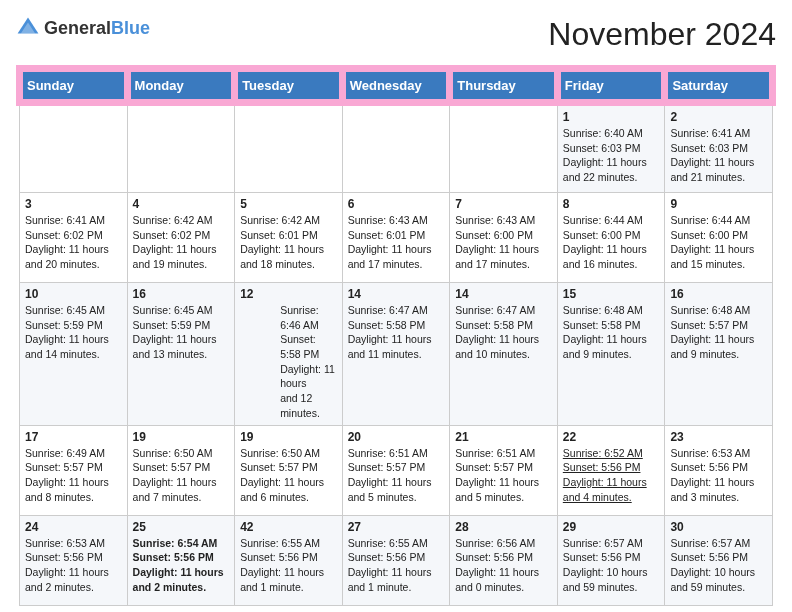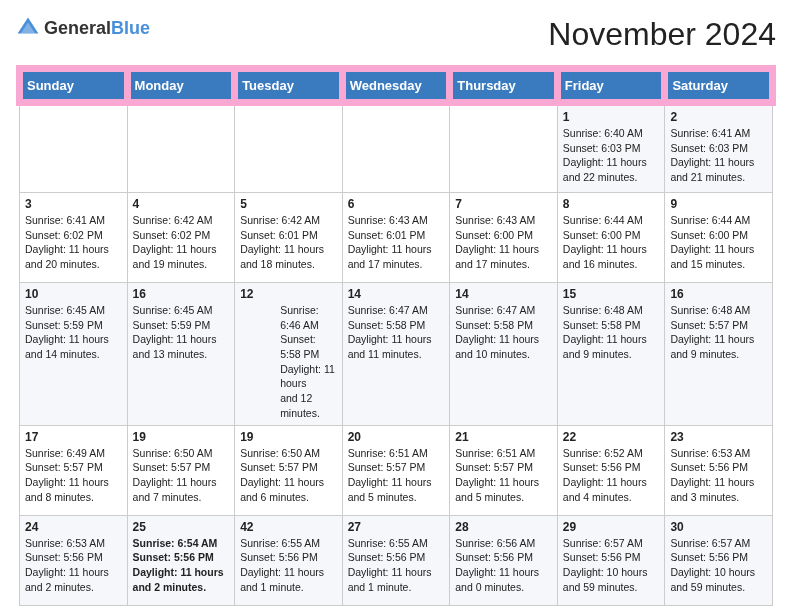--- a/index.html
+++ b/index.html
@@ -266,21 +266,21 @@
         </td>
         <td>
           <span class="day-num">21</span>
           <div class="day-info" style="white-space: pre-line;">Sunrise: 6:51 AM
 Sunset: 5:57 PM
 Daylight: 11 hours
 and 5 minutes.</div>
         </td>
         <td>
           <span class="day-num">22</span>
-          <div class="day-info" style="white-space: pre-line;">Sunrise: 6:52 AM
+          <div class="day-info" style="white-space: pre-line; text-decoration: underline;">Sunrise: 6:52 AM
 Sunset: 5:56 PM
 Daylight: 11 hours
 and 4 minutes.</div>
         </td>
         <td>
           <span class="day-num">23</span>
           <div class="day-info" style="white-space: pre-line;">Sunrise: 6:53 AM
 Sunset: 5:56 PM
 Daylight: 11 hours
 and 3 minutes.</div>

